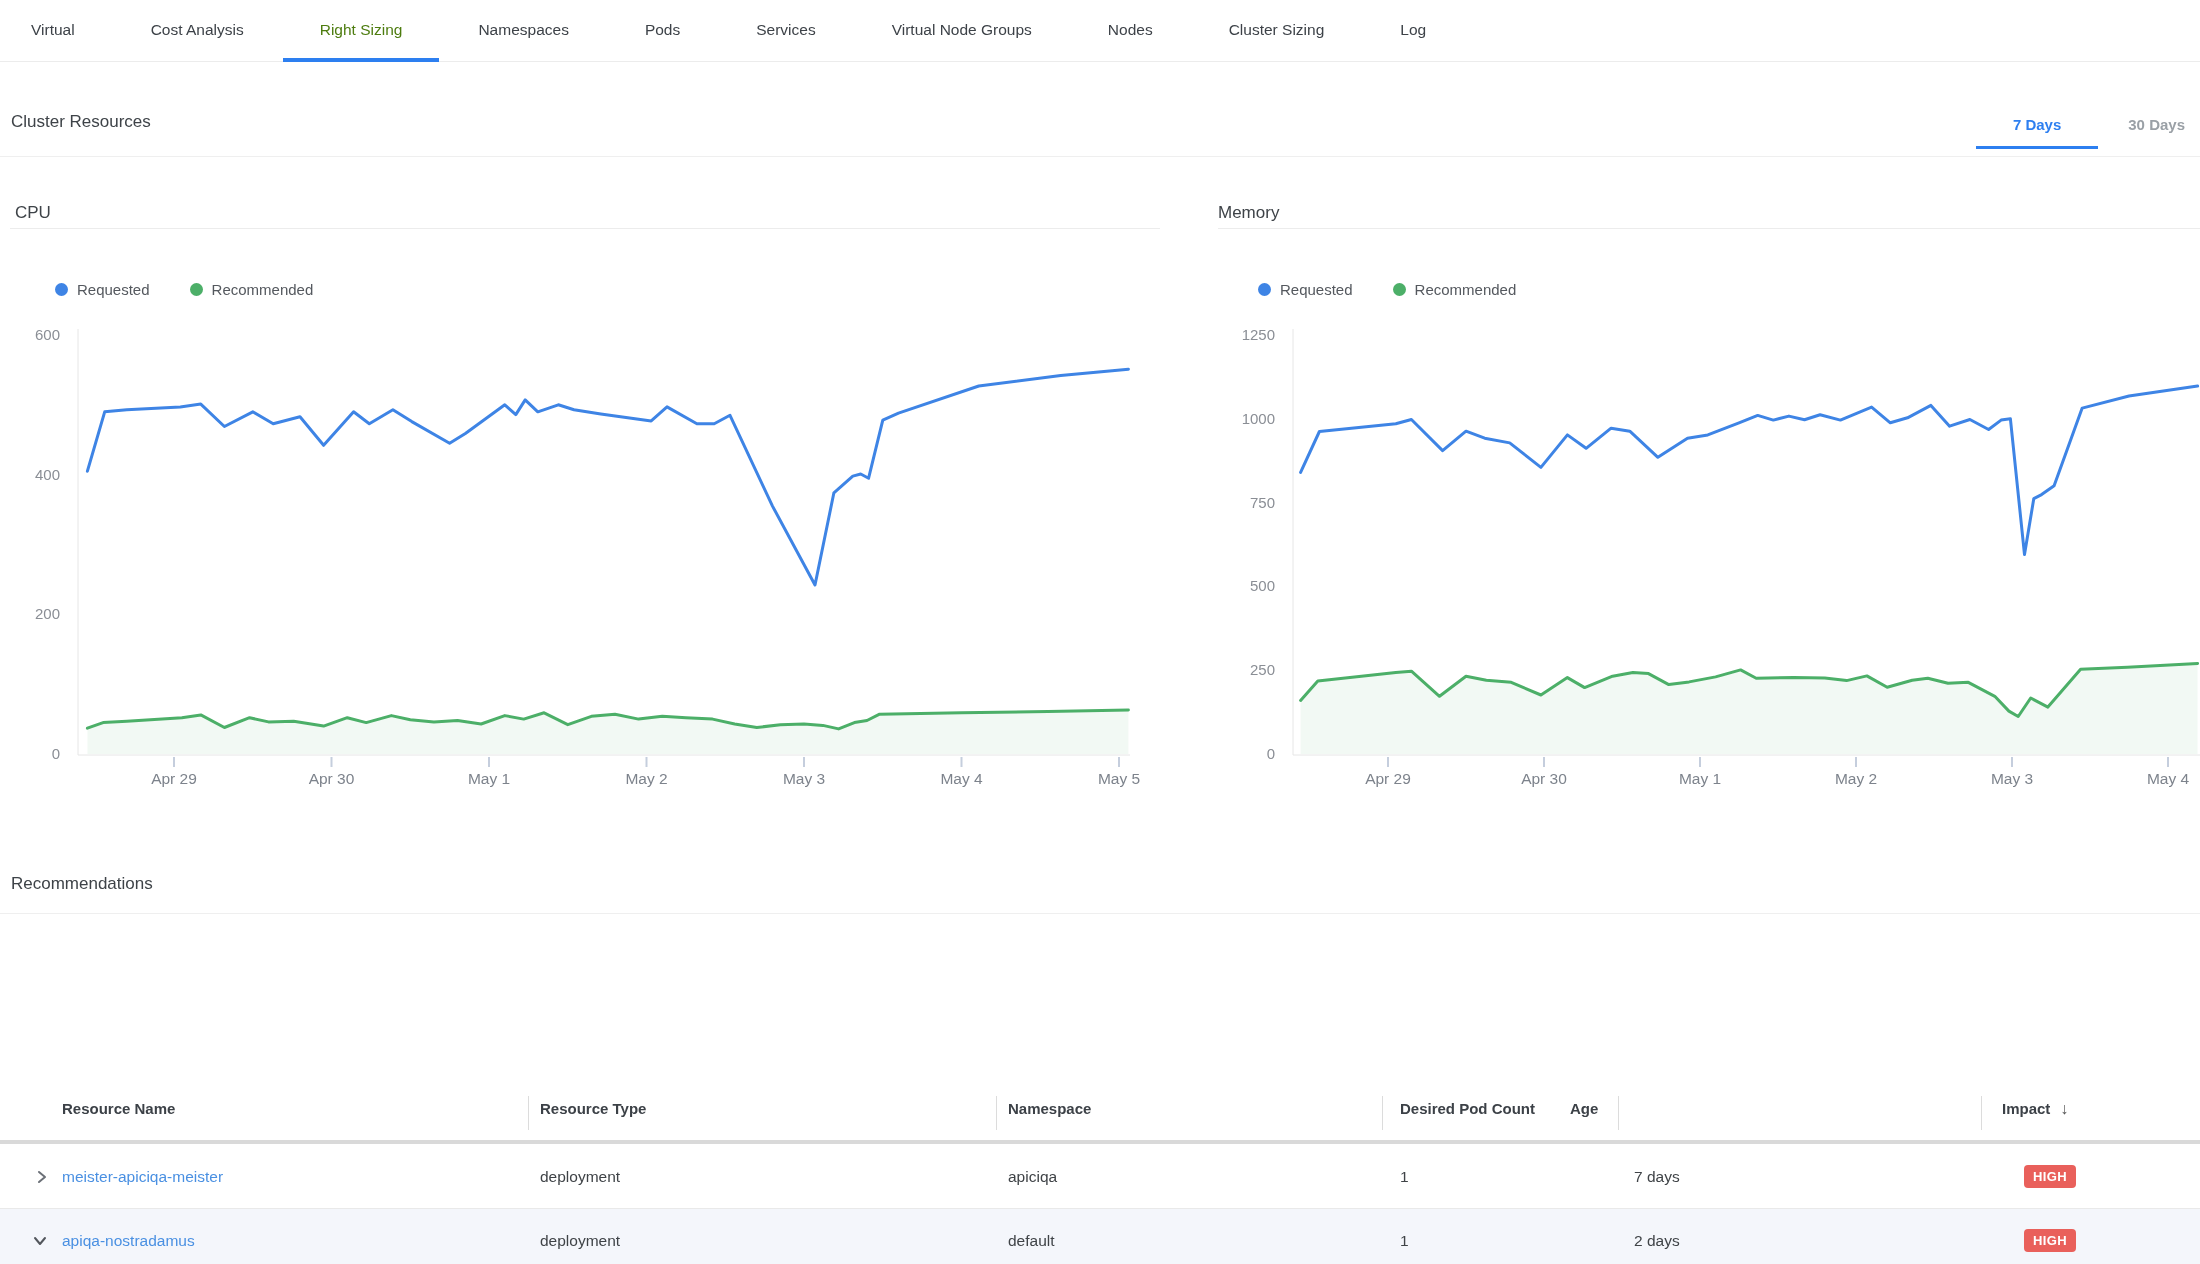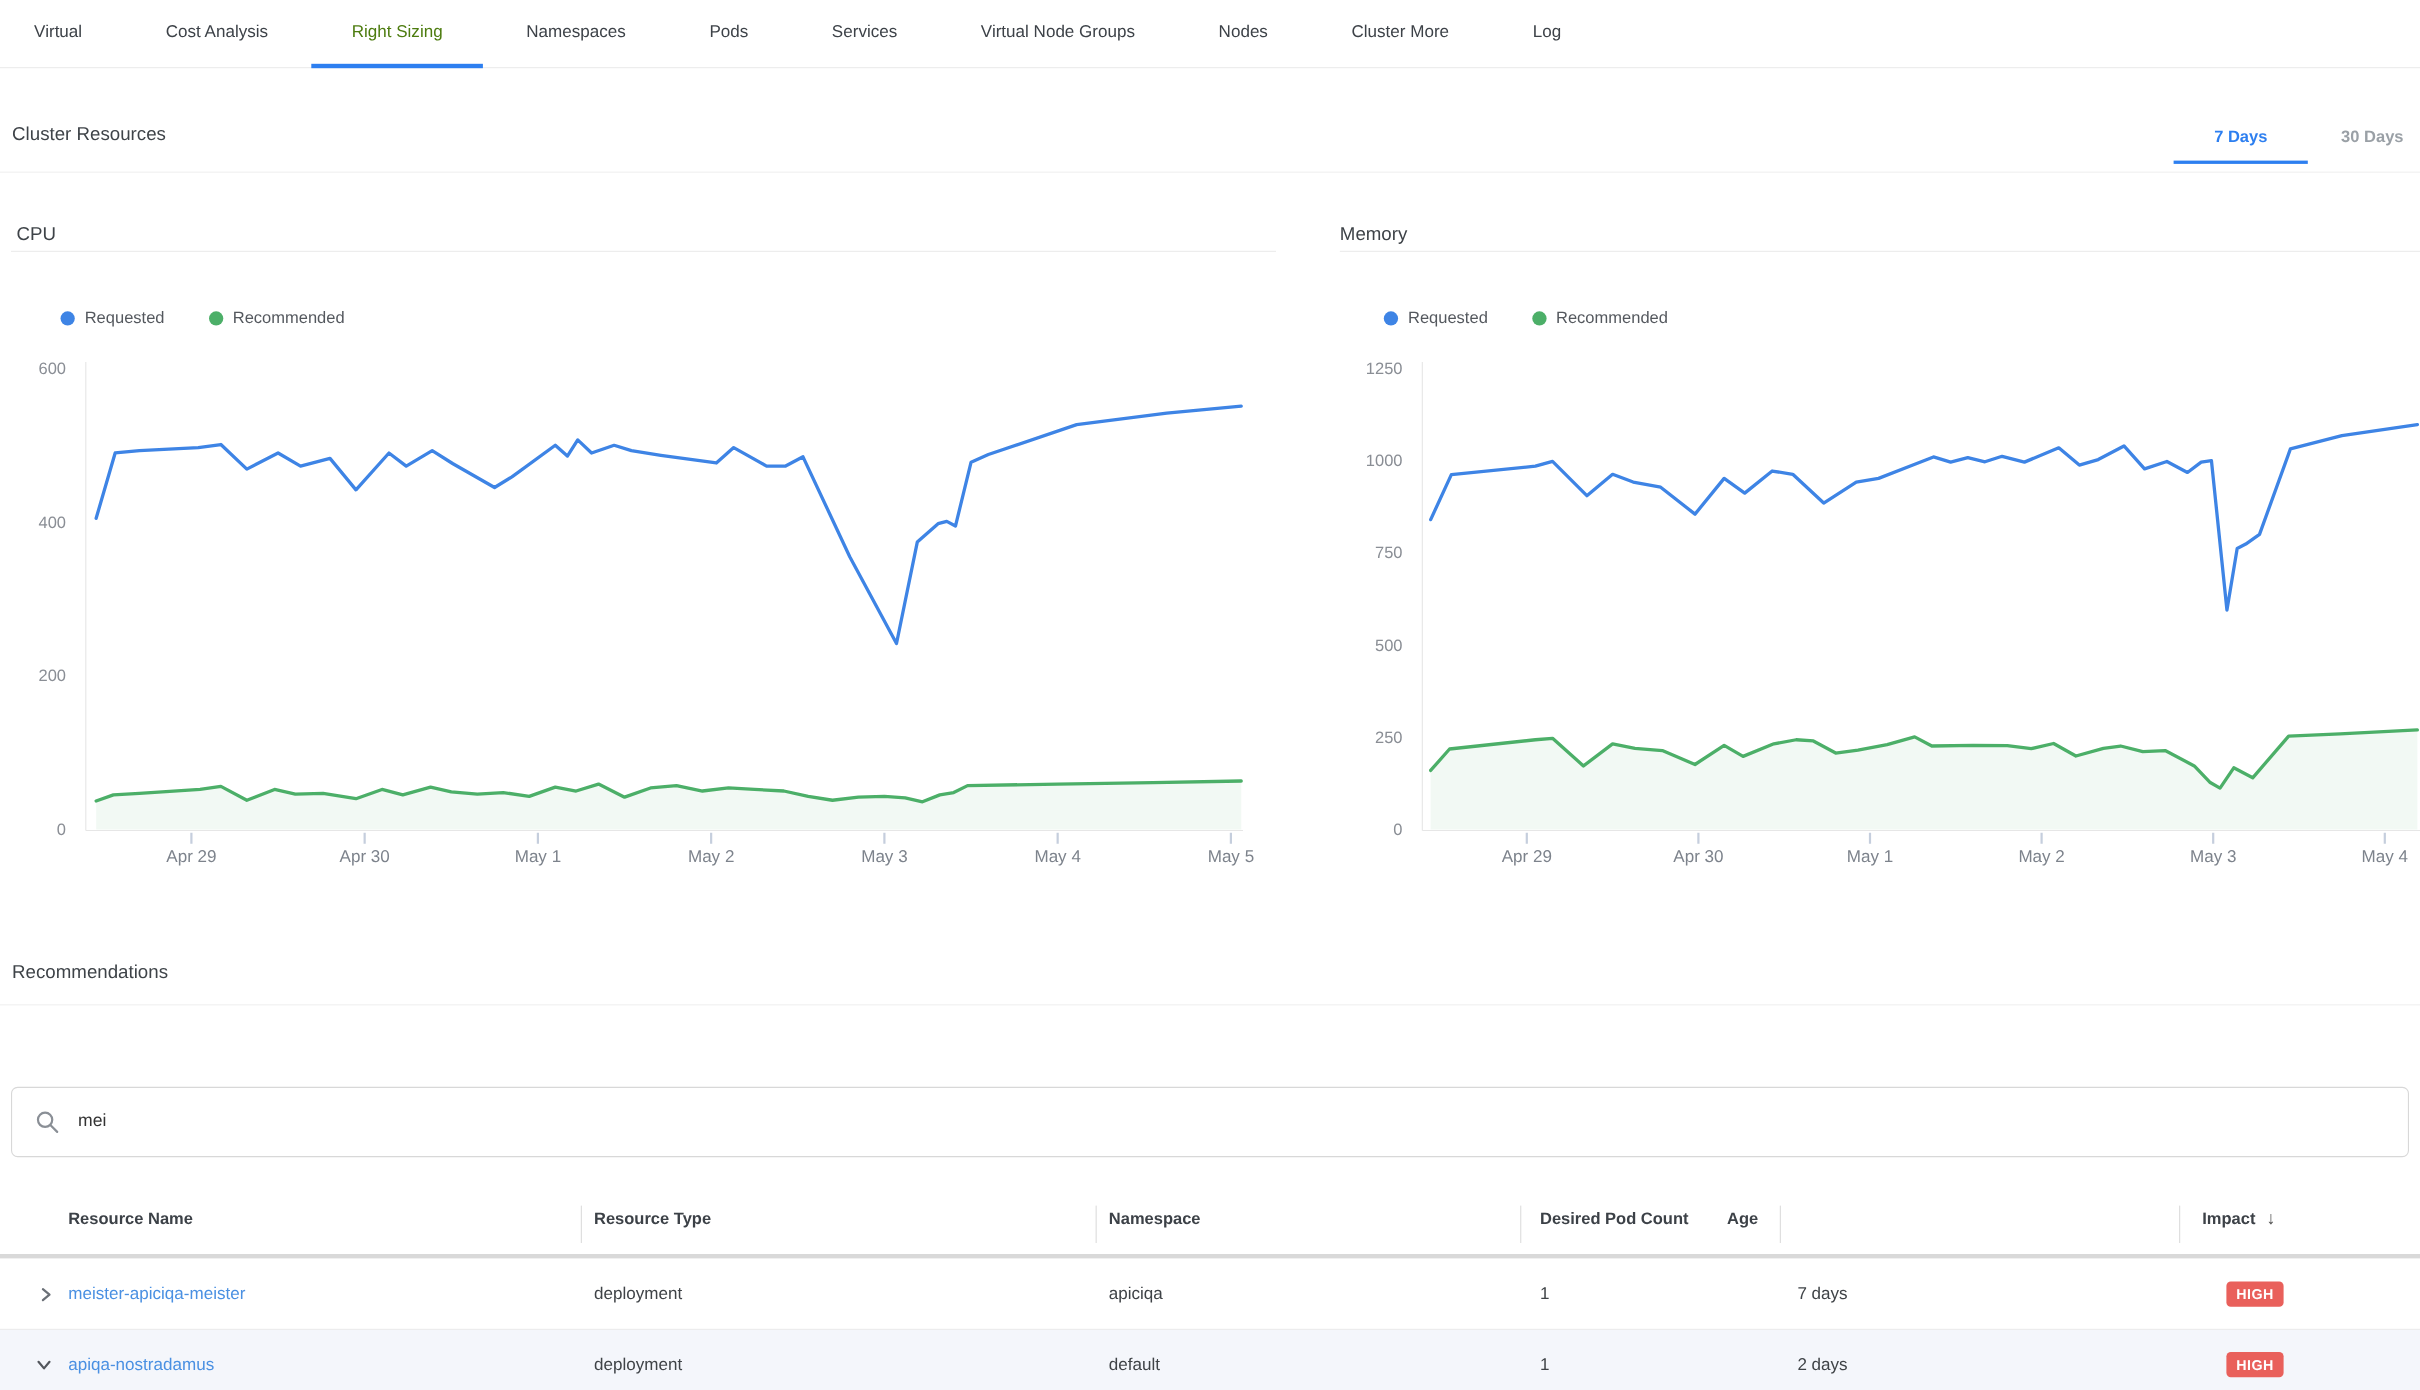--- a/index.html
+++ b/index.html
@@ -67,21 +67,21 @@
 
   <div class="tabbar">
     <div class="tab">Virtual</div>
     <div class="tab">Cost Analysis</div>
     <div class="tab active">Right Sizing</div>
     <div class="tab">Namespaces</div>
     <div class="tab">Pods</div>
     <div class="tab">Services</div>
     <div class="tab">Virtual Node Groups</div>
     <div class="tab">Nodes</div>
-    <div class="tab">Cluster More</div>
+    <div class="tab">Cluster Sizing</div>
     <div class="tab">Log</div>
   </div>
 
   <div class="section-title">Cluster Resources</div>
   <div class="range-toggle">
     <div class="range-item active">7 Days</div>
     <div class="range-item">30 Days</div>
   </div>
   <div class="divider" style="top:156px"></div>
 
@@ -157,27 +157,20 @@
         <line x1="950" y1="437" x2="950" y2="447" class="tick"></line>
         <text x="950" y="464" text-anchor="middle" class="axl">May 4</text>
         <polygon points="82.6,380.4 99.8,360.9 177.8,352.5 193.4,351.2 221.5,376.3 248.0,356.2 268.3,360.3 293.2,362.3 322.9,375.0 349.4,357.6 366.6,367.6 394.6,356.2 414.9,352.5 430.5,353.6 450.8,364.6 471.1,361.9 497.6,356.9 522.6,349.9 538.2,358.2 575.6,357.6 606.8,357.9 628.6,360.6 648.9,355.9 669.2,367.3 694.2,360.3 709.8,358.2 730.0,363.3 750.3,362.3 776.8,376.3 790.9,391.1 800.2,396.5 812.7,378.0 829.9,387.1 862.6,349.2 909.4,347.2 979.6,343.5 979.6,434 82.6,434" fill="rgba(76,175,104,0.07)" stroke="none"></polygon>
         <polyline points="82.6,380.4 99.8,360.9 177.8,352.5 193.4,351.2 221.5,376.3 248.0,356.2 268.3,360.3 293.2,362.3 322.9,375.0 349.4,357.6 366.6,367.6 394.6,356.2 414.9,352.5 430.5,353.6 450.8,364.6 471.1,361.9 497.6,356.9 522.6,349.9 538.2,358.2 575.6,357.6 606.8,357.9 628.6,360.6 648.9,355.9 669.2,367.3 694.2,360.3 709.8,358.2 730.0,363.3 750.3,362.3 776.8,376.3 790.9,391.1 800.2,396.5 812.7,378.0 829.9,387.1 862.6,349.2 909.4,347.2 979.6,343.5" fill="none" stroke="#4caf68" stroke-width="3" stroke-linejoin="round" stroke-linecap="round"></polyline>
         <polyline points="82.6,152.4 101.4,111.5 177.8,103.8 193.4,99.5 224.6,130.6 248.0,111.2 266.7,118.2 291.7,122.9 322.9,147.4 349.4,114.9 368.1,128.3 393.1,108.2 411.8,111.2 439.9,137.3 469.5,118.2 489.8,114.9 521.0,102.8 539.7,95.4 555.3,100.1 570.9,96.1 586.5,99.8 602.1,94.8 622.4,100.1 653.6,87.1 672.3,102.8 689.5,97.8 712.9,85.4 731.6,106.2 751.9,99.5 770.6,109.5 783.1,100.1 792.4,98.8 806.5,234.6 815.8,178.6 823.6,174.6 836.1,165.8 864.2,88.1 911.0,76.0 979.6,66.0" fill="none" stroke="#3e84e5" stroke-width="3" stroke-linejoin="round" stroke-linecap="round"></polyline>
       </svg></div>
 
   <div class="reco-title">Recommendations</div>
   <div class="divider" style="top:913px"></div>
 
-  <div class="searchbox">
-    <svg width="24" height="24" viewBox="0 0 24 24">
-      <circle cx="10" cy="10" r="6.5" fill="none" stroke="#8a8f96" stroke-width="2"></circle>
-      <line x1="15" y1="15" x2="21" y2="21" stroke="#8a8f96" stroke-width="2" stroke-linecap="round"></line>
-    </svg>
-    <input type="text" value="mei" style="">
-  </div>
 
   <div class="thead">
     <div class="th" style="left:62px">Resource Name</div>
     <div class="vsep" style="left:528px"></div>
     <div class="th" style="left:540px">Resource Type</div>
     <div class="vsep" style="left:996px"></div>
     <div class="th" style="left:1008px">Namespace</div>
     <div class="vsep" style="left:1382px"></div>
     <div class="th" style="left:1400px">Desired Pod Count</div>
     <div class="vsep" style="left:1618px"></div>

